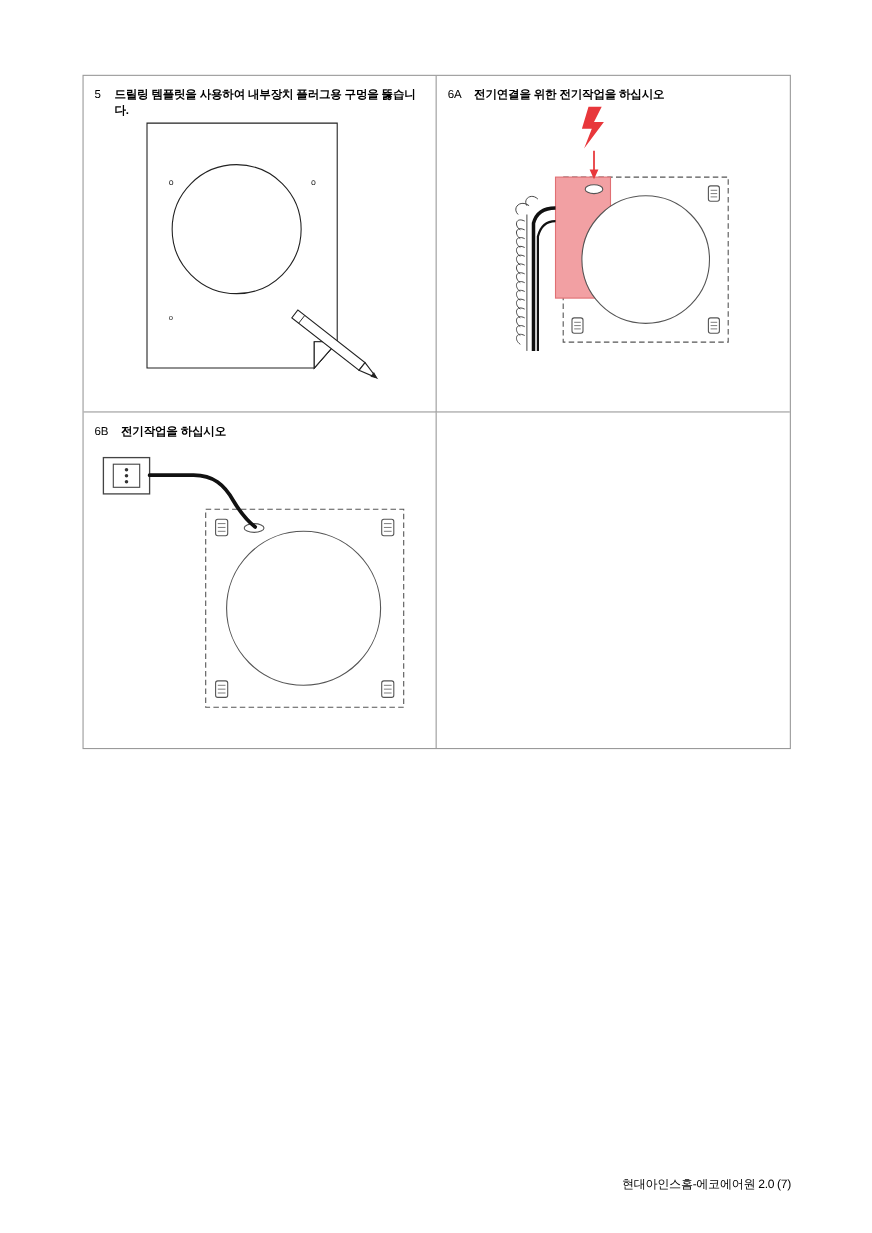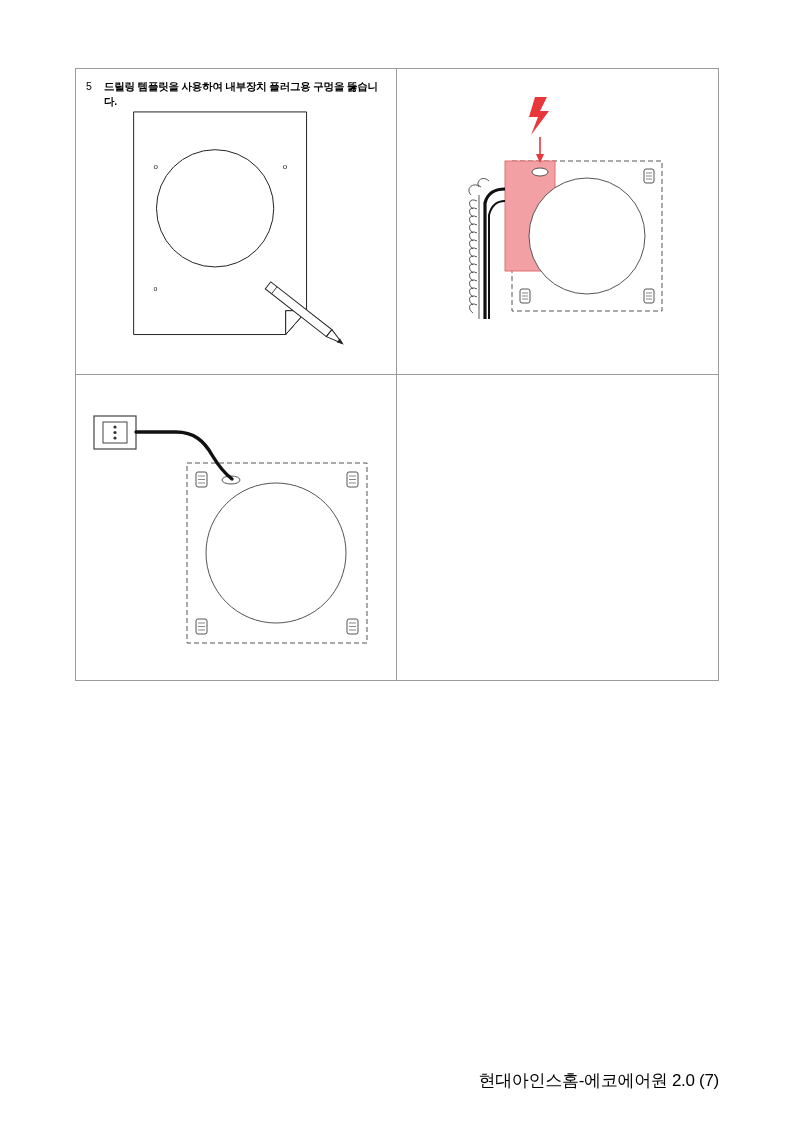--- a/index.html
+++ b/index.html
@@ -61,21 +61,21 @@
   .fig5 { position: absolute; left: 0; top: 0; width: 100%; height: 100%; }
 
   
   svg { display: block; }
 
   
   .footer {
     position: absolute;
     right: 74px;
     top: 1069px;
-    font-size: 17px;
+    font-size: 11px;
     letter-spacing: -0.3px;
     color: #000000;
   }
 </style>
 </head>
 <body>
 
 <div class="steps-grid">
 
   <div class="cell br bb">
@@ -100,20 +100,24 @@
       <g transform="translate(196,214) rotate(38)">
         <rect x="0" y="0" width="78" height="9" fill="#ffffff" stroke="#222222" stroke-width="1"></rect>
         <path d="M78 0 L95 4.5 L78 9 Z" fill="#ffffff" stroke="#222222" stroke-width="1"></path>
         <path d="M90 2.3 L95 4.5 L90 6.7 Z" fill="#222222" stroke="#222222" stroke-width="0.6"></path>
         <line x1="8" y1="0" x2="8" y2="9" stroke="#222222" stroke-width="0.8"></line>
       </g>
     </svg>
   </div>
 
   <div class="cell bb">
+    <div class="step-head">
+      <span class="step-num wide">6A</span>
+      <span class="step-text">전기연결을 위한 전기작업을 하십시오</span>
+    </div>
 
     <svg viewBox="0 0 322 306" width="322" height="306" style="position:absolute;left:0;top:0">
 
       <rect x="115" y="92" width="150" height="150" fill="none" stroke="#555555" stroke-width="1" stroke-dasharray="5 3"></rect>
 
       <g fill="#ffffff" stroke="#555555" stroke-width="1">
         <rect x="123" y="100" width="10" height="14" rx="2"></rect>
         <rect x="247" y="100" width="10" height="14" rx="2"></rect>
         <rect x="123" y="220" width="10" height="14" rx="2"></rect>
         <rect x="247" y="220" width="10" height="14" rx="2"></rect>
@@ -161,20 +165,24 @@
         <path d="M80 228 C 72 224, 70 232, 76 236"></path>
         <path d="M80 236 C 72 232, 70 240, 76 244"></path>
         <path d="M84 118 C 76 112, 68 120, 74 126"></path>
         <path d="M92 112 C 86 106, 78 112, 82 118"></path>
       </g>
       <path d="M82 126 L82 250" fill="none" stroke="#444444" stroke-width="0.9"></path>
     </svg>
   </div>
 
   <div class="cell br">
+    <div class="step-head">
+      <span class="step-num wide">6B</span>
+      <span class="step-text">전기작업을 하십시오</span>
+    </div>
 
     <svg viewBox="0 0 322 306" width="322" height="306" style="position:absolute;left:0;top:0">
 
       <rect x="111" y="88" width="180" height="180" fill="none" stroke="#555555" stroke-width="1" stroke-dasharray="5 3"></rect>
 
       <g fill="#ffffff" stroke="#555555" stroke-width="1">
         <rect x="120" y="97" width="11" height="15" rx="2"></rect>
         <rect x="271" y="97" width="11" height="15" rx="2"></rect>
         <rect x="120" y="244" width="11" height="15" rx="2"></rect>
         <rect x="271" y="244" width="11" height="15" rx="2"></rect>

